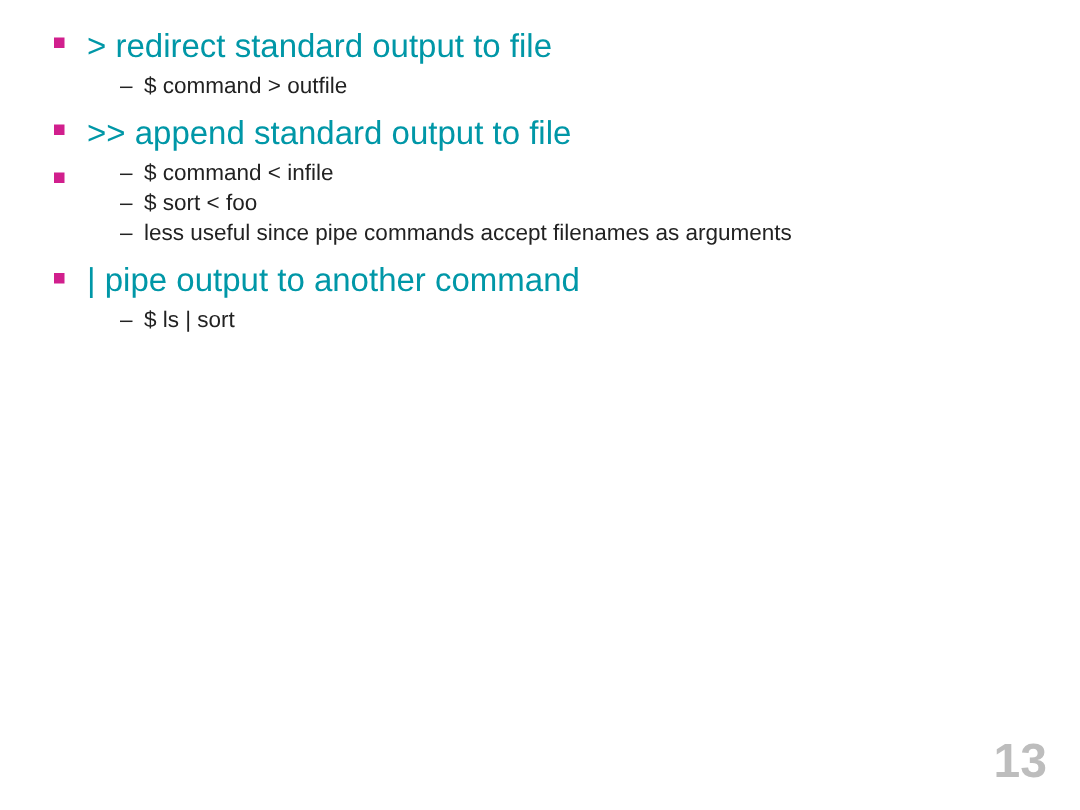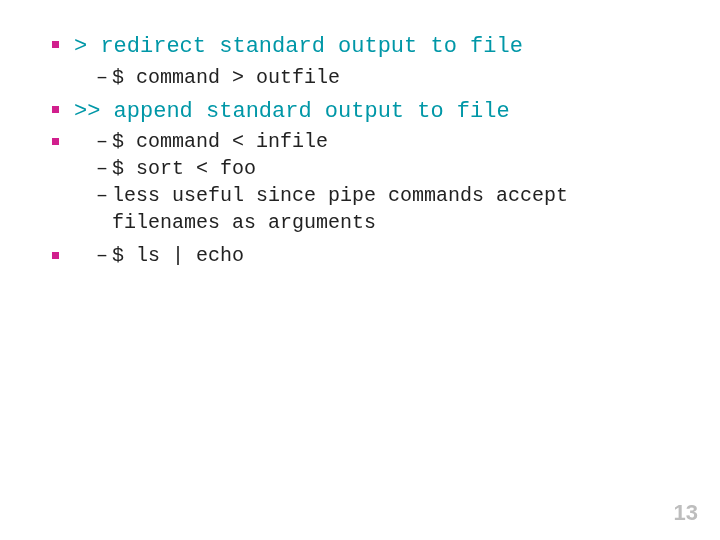--- a/index.html
+++ b/index.html
@@ -14,23 +14,22 @@
   }
   .slide {
     position: relative;
     width: 720px;
     height: 540px;
     box-sizing: border-box;
     padding: 16px 30px 0 30px;
   }
   ul.level1 {
     list-style: none;
-    margin: 16px;
+    margin: 0;
     padding: 0;
-    font-family: Liberation Mono, monospace;
   }
   ul.level1 > li {
     position: relative;
     padding-left: 28px;
     margin: 0 0 2px 0;
   }
   ul.level1 > li::before {
     content: "";
     position: absolute;
     left: 6px;
@@ -45,36 +44,36 @@
     line-height: 1.35;
   }
   ul.level2 {
     list-style: none;
     margin: 2px 0 6px 0;
     padding: 0 0 0 22px;
   }
   ul.level2 > li {
     position: relative;
     padding-left: 16px;
-    font-size: 20px;
+    font-size: 15px;
     line-height: 1.35;
     color: #222;
   }
   ul.level2 > li::before {
     content: "\2013"; 
     position: absolute;
     left: 0;
     top: 0;
     color: #222;
   }
   .page-number {
     position: absolute;
     right: 22px;
     bottom: 14px;
-    font-size: 22px;
+    font-size: 32px;
     font-weight: 700;
     color: #bdbdbd;
     font-family: Verdana, Geneva, sans-serif;
   }
 </style>
 </head>
 <body>
 
 <div class="slide">
   <ul class="level1">
@@ -92,21 +91,22 @@
 
     <li>
       <ul class="level2">
         <li>$ command &lt; infile</li>
         <li>$ sort &lt; foo</li>
         <li>less useful since pipe commands accept filenames as arguments</li>
       </ul>
     </li>
 
     <li>
+      <div class="heading">| pipe output to another command</div>
       <ul class="level2">
-        <li>$ ls | echo</li>
+        <li>$ ls | sort</li>
       </ul>
     </li>
 
   </ul>
 
   <div class="page-number">13</div>
 </div>
 
 </body></html>

